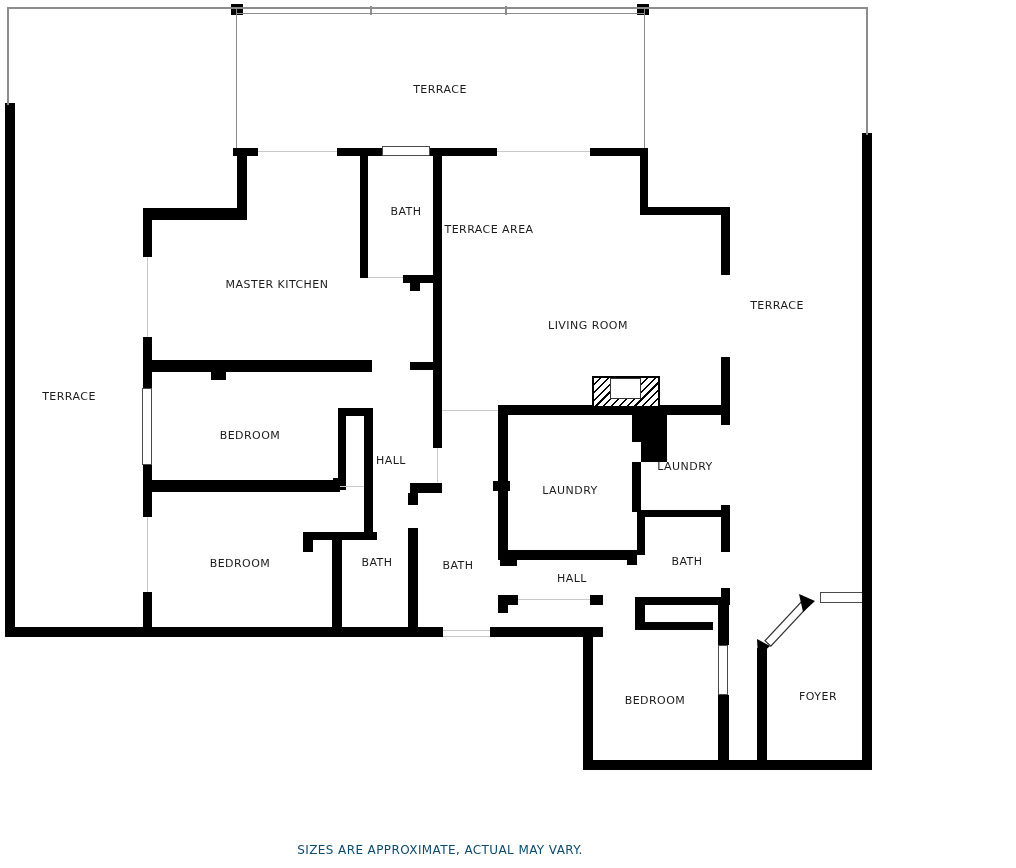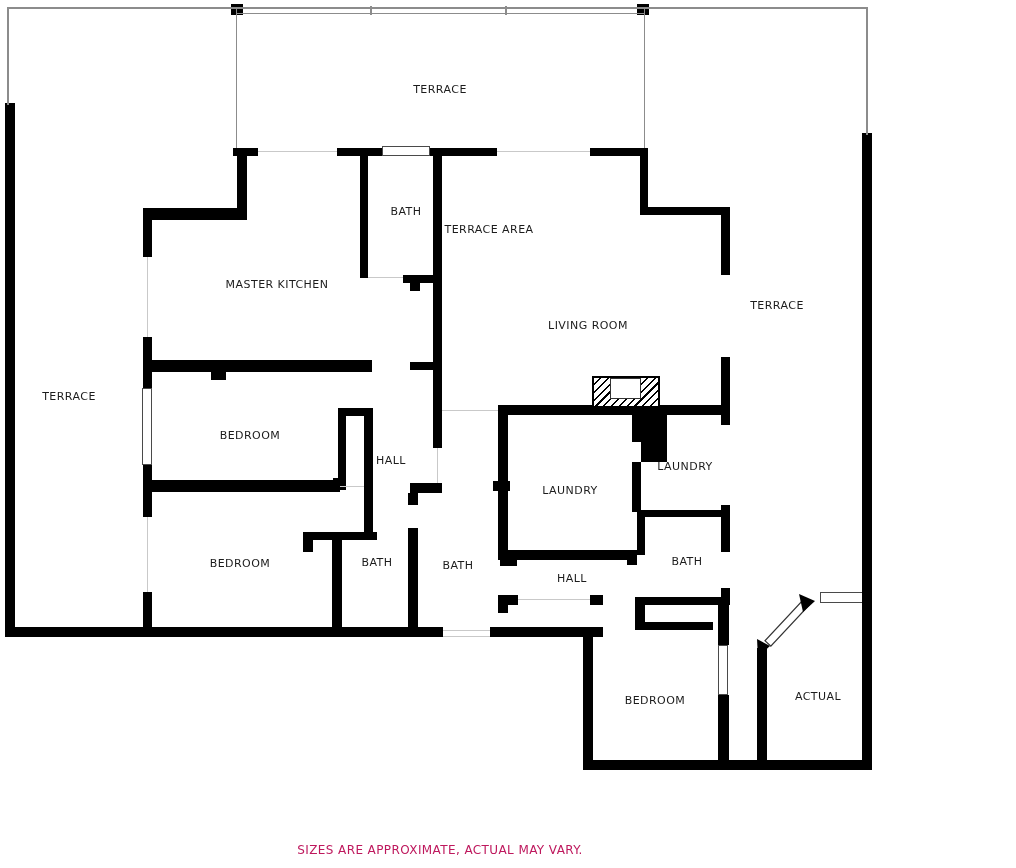--- a/index.html
+++ b/index.html
@@ -11,21 +11,21 @@
   .win{position:absolute;background:#fff;border:1px solid #4a4a4a;box-sizing:border-box;}
   .wtick{position:absolute;background:#4a4a4a;}
   .lbl{position:absolute;transform:translate(-50%,-50%);font-size:11px;letter-spacing:.45px;
        color:#1c1c1c;white-space:nowrap;}
   .fireplace{position:absolute;left:592px;top:376px;width:68px;height:32px;box-sizing:border-box;
        border:2px solid #000;
        background:repeating-linear-gradient(135deg,#ffffff 0 4px,#000 4px 5.5px);}
   .fp-inner{position:absolute;left:610px;top:378px;width:31px;height:21px;background:#fff;
        border:1px solid #333;box-sizing:border-box;}
   #disclaimer{position:absolute;left:440px;top:850px;transform:translate(-50%,-50%);
-       font-size:12px;letter-spacing:.4px;color:#be185d;white-space:nowrap;}
+       font-size:12px;letter-spacing:.4px;color:#0c4a6e;white-space:nowrap;}
   svg{position:absolute;overflow:visible;}
 </style>
 </head>
 <body>
 
 <div id="plan">
     <div class="wtick" style="left: 854px; top: 592px; width: 1px; height: 11px;"></div>
     <div class="wtick" style="left: 830px; top: 592px; width: 1px; height: 11px;"></div>
     <div class="win" style="left: 820px; top: 592px; width: 44px; height: 11px;"></div>
     <div class="wtick" style="left: 718px; top: 669px; width: 10px; height: 1px;"></div>
@@ -128,21 +128,21 @@
   <span class="lbl" style="left:250px;top:435px">BEDROOM</span>
   <span class="lbl" style="left:391px;top:460px">HALL</span>
   <span class="lbl" style="left:570px;top:490px">LAUNDRY</span>
   <span class="lbl" style="left:685px;top:466px">LAUNDRY</span>
   <span class="lbl" style="left:240px;top:563px">BEDROOM</span>
   <span class="lbl" style="left:377px;top:562px">BATH</span>
   <span class="lbl" style="left:458px;top:565px">BATH</span>
   <span class="lbl" style="left:572px;top:578px">HALL</span>
   <span class="lbl" style="left:687px;top:561px">BATH</span>
   <span class="lbl" style="left:655px;top:700px">BEDROOM</span>
-  <span class="lbl" style="left:818px;top:696px">ACTUAL</span>
+  <span class="lbl" style="left:818px;top:696px">FOYER</span>
 
   <div class="fireplace"></div>
   <div class="fp-inner"></div>
 
   <svg width="1016" height="868" viewBox="0 0 1016 868">
     <g transform="rotate(-47 787 623)">
       <rect x="759" y="619" width="56" height="8" fill="#ffffff" stroke="#333" stroke-width="1.2"></rect>
     </g>
     <polygon points="799,594 815,601 803,612" fill="#000"></polygon>
     <polygon points="757,639 770,646 758,657" fill="#000"></polygon>

